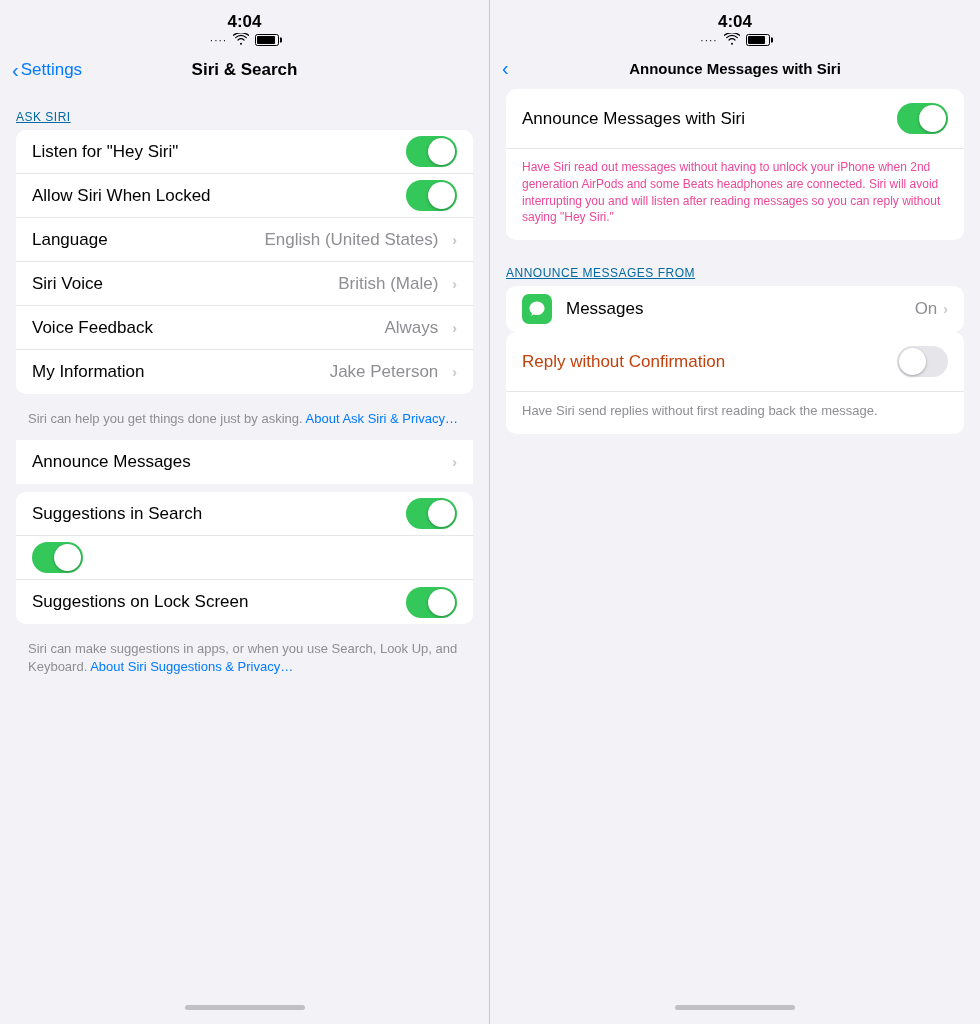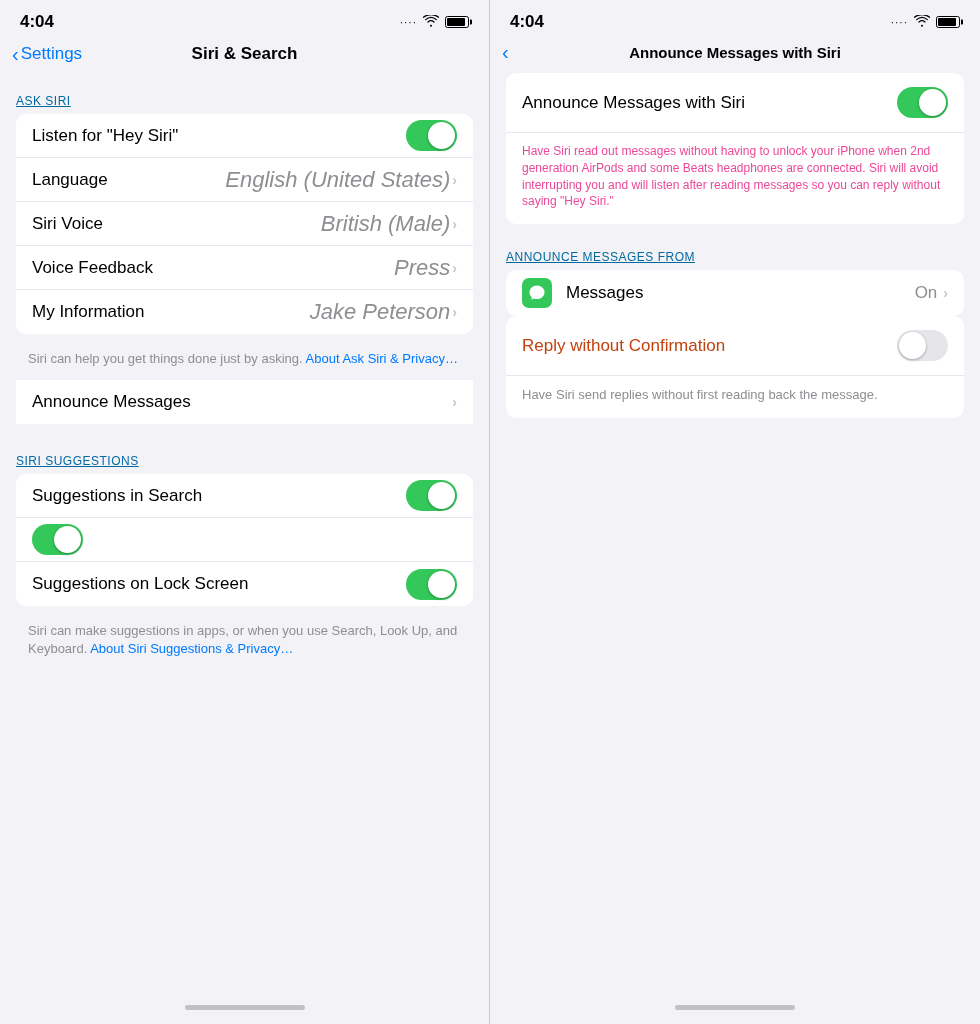--- a/index.html
+++ b/index.html
@@ -23,20 +23,21 @@
       border-right: 1px solid #c8c8cc;
     }
 
     
     .status-bar {
       display: flex;
       justify-content: space-between;
       align-items: center;
       padding: 12px 20px 4px;
       background: #f2f2f7;
+      flex-direction: column;
     }
     .status-time {
       font-size: 17px;
       font-weight: 600;
       color: #000;
     }
     .status-icons {
       display: flex;
       align-items: center;
       gap: 6px;
@@ -136,24 +137,23 @@
       border-bottom: 0.5px solid #e5e5ea;
       background: #fff;
     }
     .settings-row:last-child { border-bottom: none; }
     .row-label {
       font-size: 17px;
       color: #000;
       flex: 1;
     }
     .row-value {
-      font-size: 22px;
+      font-size: 17px;
       color: #8e8e93;
-      margin-right: 2px;
-      font-style: italic;
+      margin-right: 14px;
     }
     .chevron-right {
       color: #c7c7cc;
       font-size: 14px;
       font-weight: 600;
     }
 
     
     .toggle {
       width: 51px;
@@ -347,36 +347,42 @@
     <div class="settings-group">
 
       <div class="settings-row">
         <span class="row-label">Listen for "Hey Siri"</span>
         <div class="toggle on">
           <div class="toggle-knob"></div>
         </div>
       </div>
 
 
+      <div class="settings-row">
+        <span class="row-label">Allow Siri When Locked</span>
+        <div class="toggle on">
+          <div class="toggle-knob"></div>
+        </div>
+      </div>
 
       <div class="settings-row">
         <span class="row-label">Language</span>
         <span class="row-value">English (United States)</span>
         <span class="chevron-right">›</span>
       </div>
 
       <div class="settings-row">
         <span class="row-label">Siri Voice</span>
         <span class="row-value">British (Male)</span>
         <span class="chevron-right">›</span>
       </div>
 
       <div class="settings-row">
         <span class="row-label">Voice Feedback</span>
-        <span class="row-value">Press</span>
+        <span class="row-value">Always</span>
         <span class="chevron-right">›</span>
       </div>
 
       <div class="settings-row">
         <span class="row-label">My Information</span>
         <span class="row-value">Jake Peterson</span>
         <span class="chevron-right">›</span>
       </div>
 
     </div>
@@ -385,21 +391,20 @@
       <span>Siri can help you get things done just by asking. </span><a>About Ask Siri &amp; Privacy…</a>
     </div>
 
     <div class="announce-row">
       <div class="settings-row" style="border-bottom:none;">
         <span class="row-label">Announce Messages</span>
         <span class="chevron-right">›</span>
       </div>
     </div>
 
-    <div class="section-label" style="margin-top:12px;">SIRI SUGGESTIONS</div>
 
     <div class="settings-group">
 
       <div class="settings-row">
         <span class="row-label">Suggestions in Search</span>
         <div class="toggle on">
           <div class="toggle-knob"></div>
         </div>
       </div>
 

